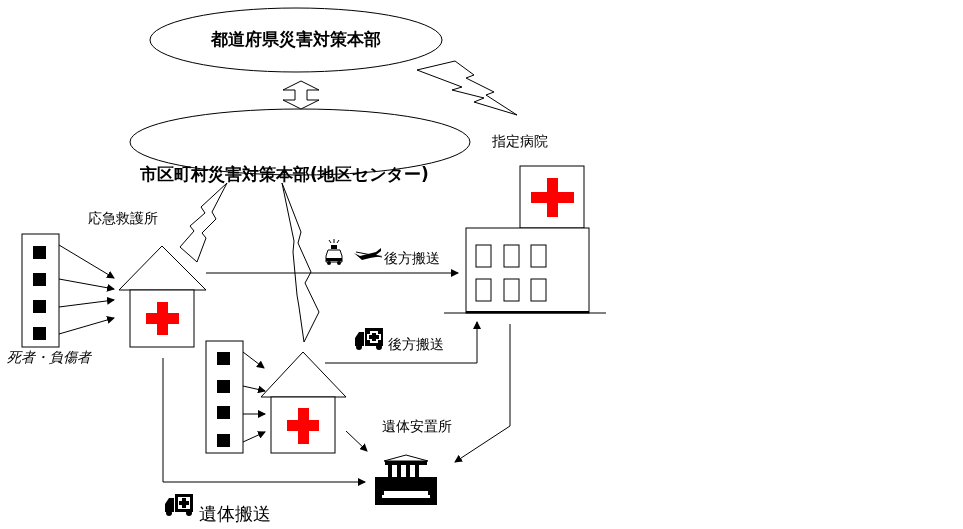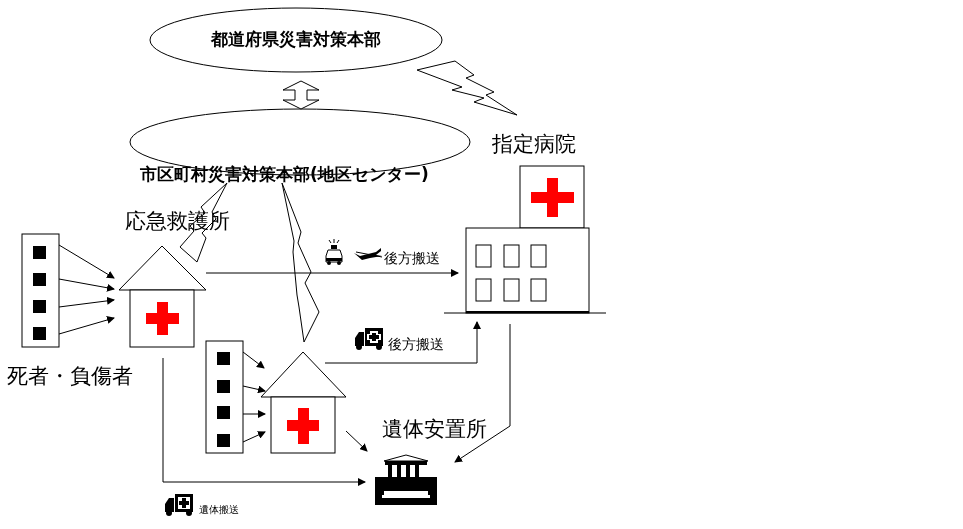--- a/index.html
+++ b/index.html
@@ -1,19 +1,19 @@
 <!DOCTYPE html>
 <html><head>
 <meta charset="utf-8">
 <style>
   html, body { margin: 0; padding: 0; background: #ffffff; }
   body { width: 963px; height: 529px; position: relative; overflow: hidden;
          font-family: "DejaVu Sans", sans-serif; }
   svg { position: absolute; left: 0; top: 0; }
-  .lbl { position: absolute; white-space: nowrap; color: #000; font-size: 21px; line-height: 1; }
+  .lbl { position: absolute; white-space: nowrap; color: #000; font-size: 14px; line-height: 1; }
   .big { font-size: 17px; }
   .bold { font-weight: bold; }
 </style>
 </head>
 <body>
 
 <svg width="963" height="529" viewBox="0 0 963 529">
   <defs>
     <marker id="ah" markerWidth="8" markerHeight="8" refX="7" refY="4" orient="auto" markerUnits="userSpaceOnUse">
       <path d="M0,0 L8,4 L0,8 z" fill="#000"></path>
@@ -139,18 +139,18 @@
     <rect x="182" y="498" width="4" height="10" fill="#000"></rect>
     <rect x="179" y="501" width="10" height="4" fill="#000"></rect>
     <circle cx="169" cy="513" r="3" fill="#000"></circle>
     <circle cx="189" cy="513" r="3" fill="#000"></circle>
   </g>
 </svg>
 
 <div class="lbl big bold" style="left:211px; top:31px;">都道府県災害対策本部</div>
 <div class="lbl big bold" style="left:140px; top:134px;margin-top:32px;">市区町村災害対策本部(地区センター)</div>
 <div class="lbl" style="left:492px; top:134px;">指定病院</div>
-<div class="lbl" style="left:88px; top:211px;margin-left:37px;">応急救護所</div>
-<div class="lbl" style="left:7px; top:366px;">死者・負傷者</div>
+<div class="lbl" style="left:88px; top:211px;">応急救護所</div>
+<div class="lbl" style="left:7px; top:350px;font-style:italic;">死者・負傷者</div>
 <div class="lbl" style="left:382px; top:419px;">遺体安置所</div>
 <div class="lbl" style="left:384px; top:251px; font-size:14px;">後方搬送</div>
 <div class="lbl" style="left:388px; top:337px; font-size:14px;">後方搬送</div>
-<div class="lbl" style="left:199px; top:505px; font-size:10px;">遺体搬送</div>
+<div class="lbl" style="left:199px; top:505px; font-size:18px;">遺体搬送</div>
 
 </body></html>

